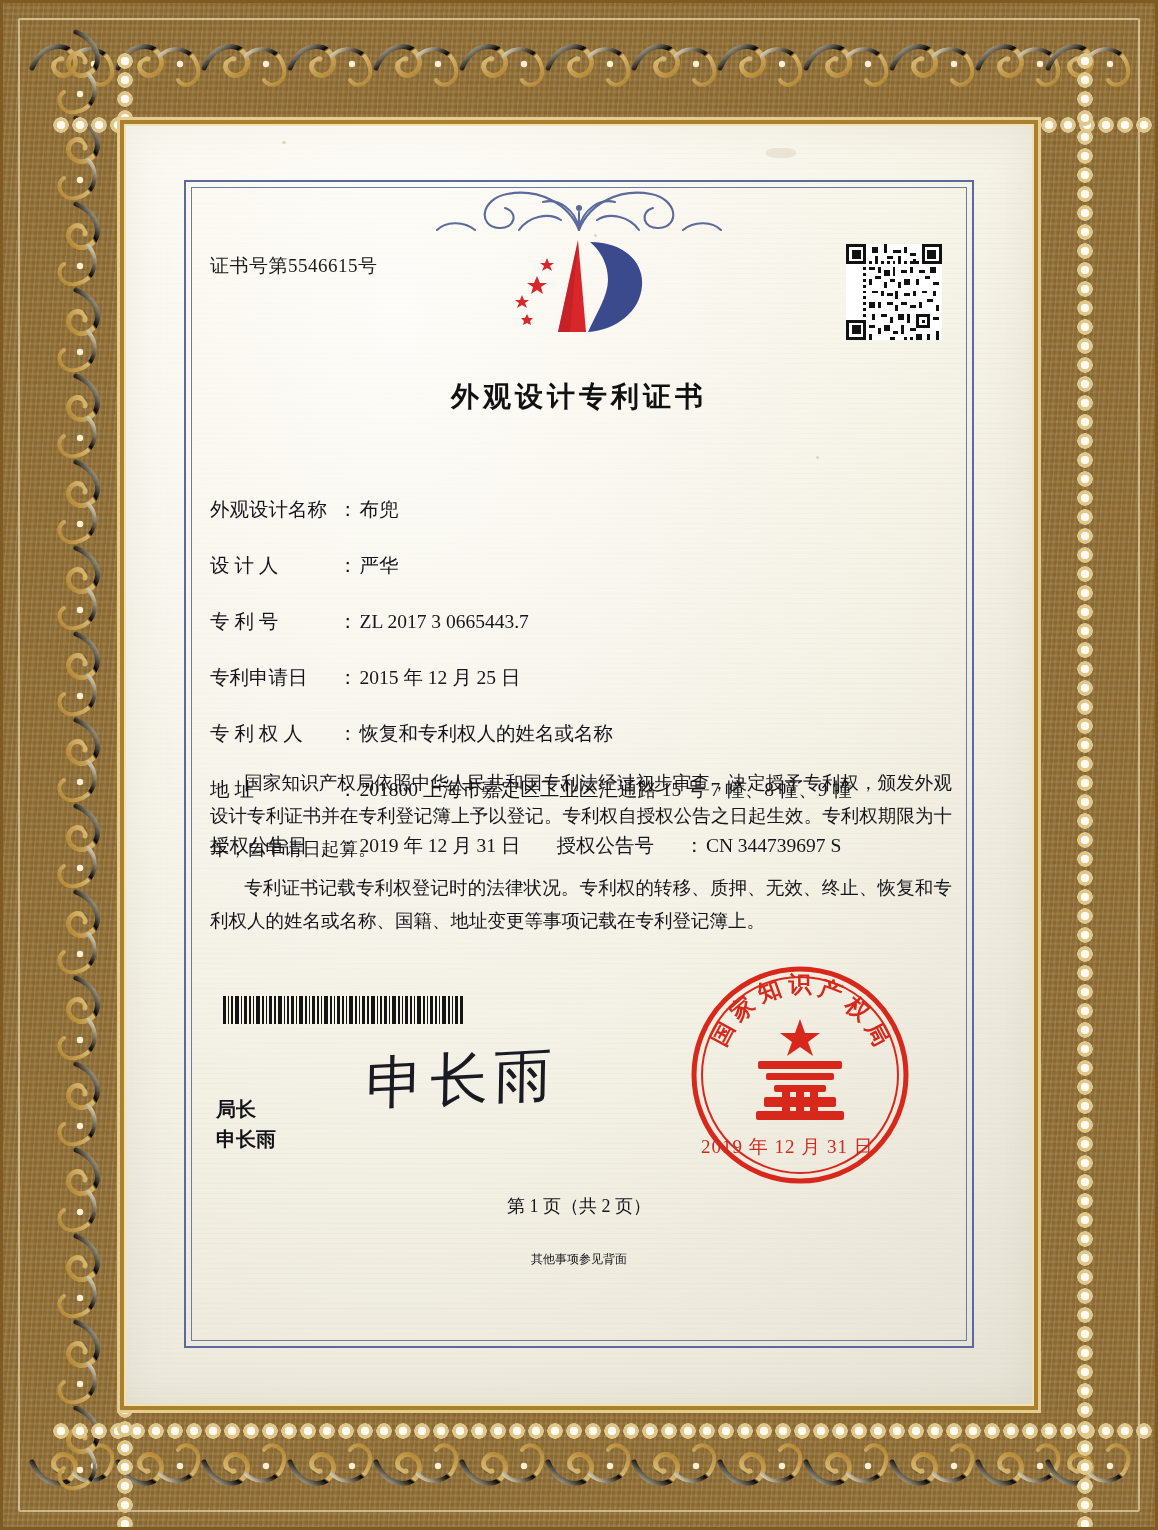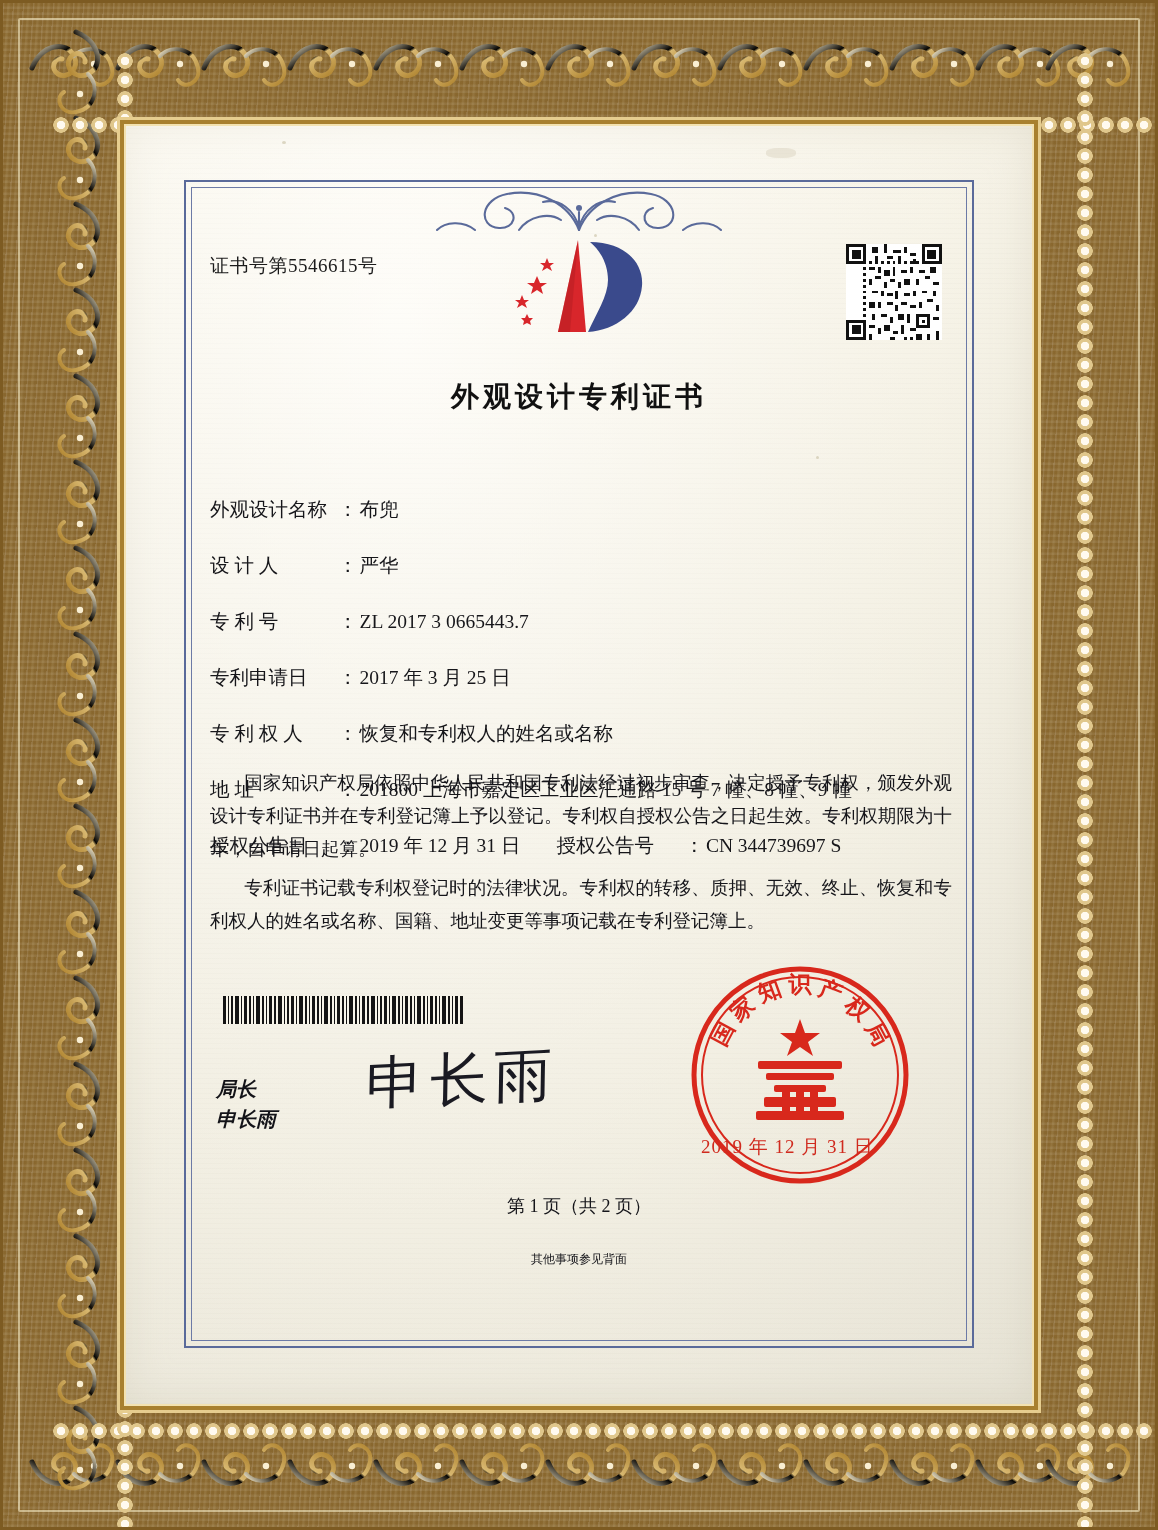--- a/index.html
+++ b/index.html
@@ -175,22 +175,22 @@
     font-family:"DejaVu Serif", serif;
   }
   #para1{top:640px;}
   #para2{top:745px;}
 
   
   .barcode{position:absolute;left:97px;top:870px;width:240px;height:28px;}
   .barcode svg{display:block}
 
   .director{
-    position:absolute;left:90px;top:948px;
-    font-size:20px;line-height:30px;color:#131318;font-weight:bold;font-style:italic;
+    position:absolute;left:90px;top:968px;
+    font-size:20px;line-height:30px;color:#131318;font-weight:bold;
   }
   .signature{
     position:absolute;left:240px;top:915px;
     font-size:58px;color:#1a1a22;
     font-family:"DejaVu Serif", serif;
     letter-spacing:6px;
     transform:rotate(-3deg) skewX(-4deg);
     white-space:nowrap;
   }
   
@@ -505,21 +505,21 @@
 
       <div class="row">
         <span class="lbl">专  利  号</span>
         <span class="colon">：</span>
         <span class="val">ZL 2017 3 0665443.7</span>
       </div>
 
       <div class="row">
         <span class="lbl">专利申请日</span>
         <span class="colon">：</span>
-        <span class="val">2017 年 3 月 25 日</span>
+        <span class="val">2015 年 12 月 25 日</span>
       </div>
 
       <div class="row">
         <span class="lbl">专 利 权 人</span>
         <span class="colon">：</span>
         <span class="val">恢复和专利权人的姓名或名称</span>
       </div>
 
       <div class="row">
         <span class="lbl">地      址</span>

